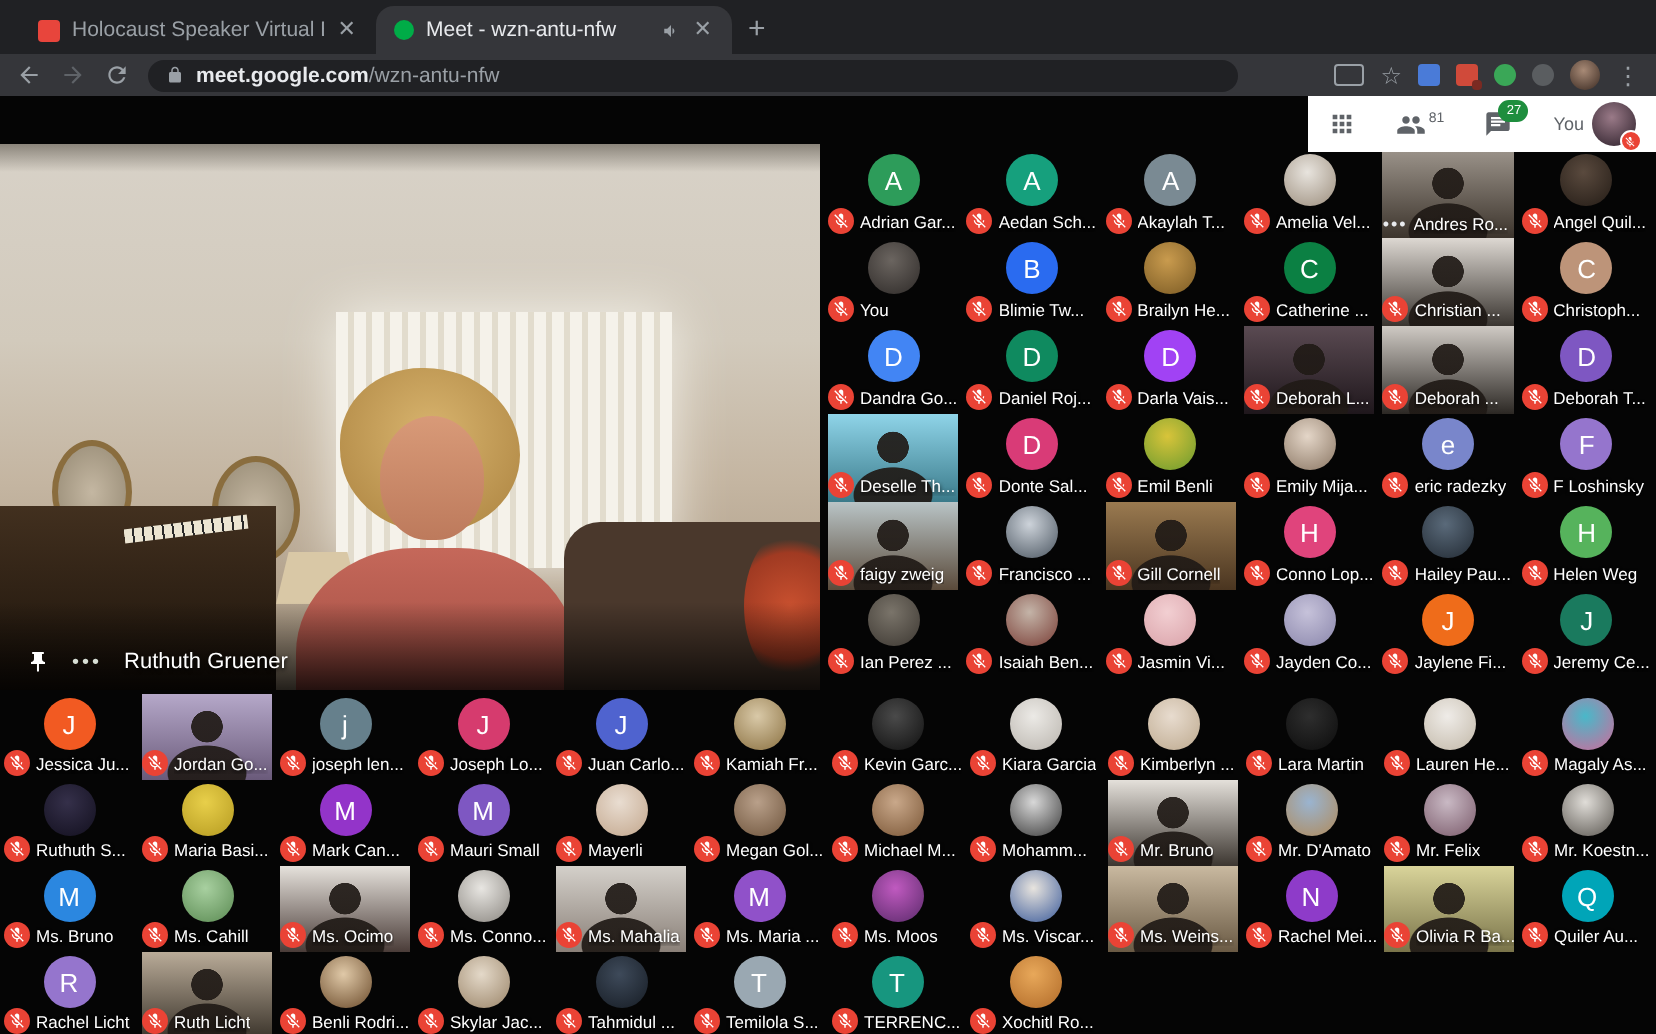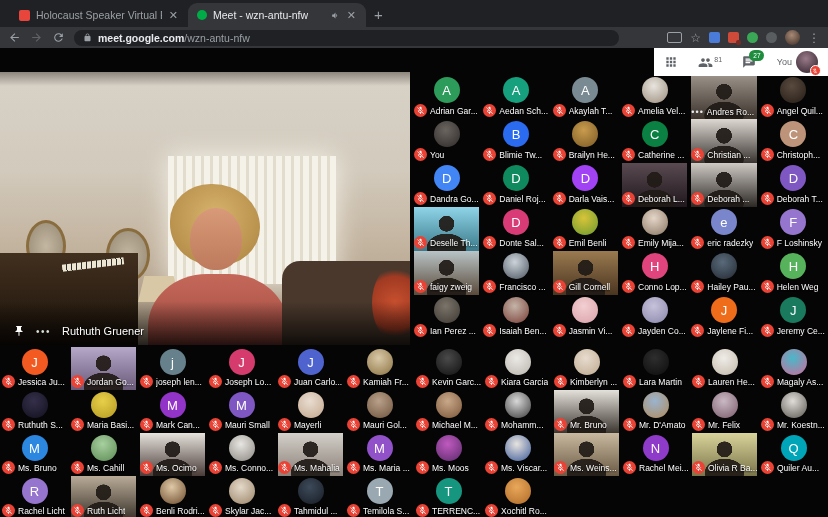--- a/index.html
+++ b/index.html
@@ -810,21 +810,21 @@
           </div>
         </div>
         <div class="tile">
           <div class="av" style="background: radial-gradient(circle at 45% 35%, rgb(185, 160, 138), rgb(110, 84, 60));"></div>
           <div class="ft">
             <span class="mic">
               <svg width="9" height="9" viewBox="0 0 24 24">
                 <path fill="#fff" d="M19 11h-1.7c0 .74-.16 1.43-.43 2.05l1.23 1.23c.56-.98.9-2.09.9-3.28zm-4.02.17c0-.06.02-.11.02-.17V5c0-1.66-1.34-3-3-3S9 3.34 9 5v.18l5.98 5.99zM4.27 3L3 4.27l6.01 6.01V11c0 1.66 1.33 3 2.99 3 .22 0 .44-.03.65-.08l1.66 1.66c-.71.33-1.5.52-2.31.52-2.76 0-5.3-2.1-5.3-5.1H5c0 3.41 2.72 6.23 6 6.72V21h2v-3.28c.91-.13 1.77-.45 2.54-.9L19.73 21 21 19.73 4.27 3z"></path>
               </svg>
             </span>
-            <span class="nm">Mauri Gol...</span>
+            <span class="nm">Megan Gol...</span>
           </div>
         </div>
         <div class="tile">
           <div class="av" style="background: radial-gradient(circle at 45% 35%, rgb(201, 168, 138), rgb(122, 86, 54));"></div>
           <div class="ft">
             <span class="mic">
               <svg width="9" height="9" viewBox="0 0 24 24">
                 <path fill="#fff" d="M19 11h-1.7c0 .74-.16 1.43-.43 2.05l1.23 1.23c.56-.98.9-2.09.9-3.28zm-4.02.17c0-.06.02-.11.02-.17V5c0-1.66-1.34-3-3-3S9 3.34 9 5v.18l5.98 5.99zM4.27 3L3 4.27l6.01 6.01V11c0 1.66 1.33 3 2.99 3 .22 0 .44-.03.65-.08l1.66 1.66c-.71.33-1.5.52-2.31.52-2.76 0-5.3-2.1-5.3-5.1H5c0 3.41 2.72 6.23 6 6.72V21h2v-3.28c.91-.13 1.77-.45 2.54-.9L19.73 21 21 19.73 4.27 3z"></path>
               </svg>
             </span>

